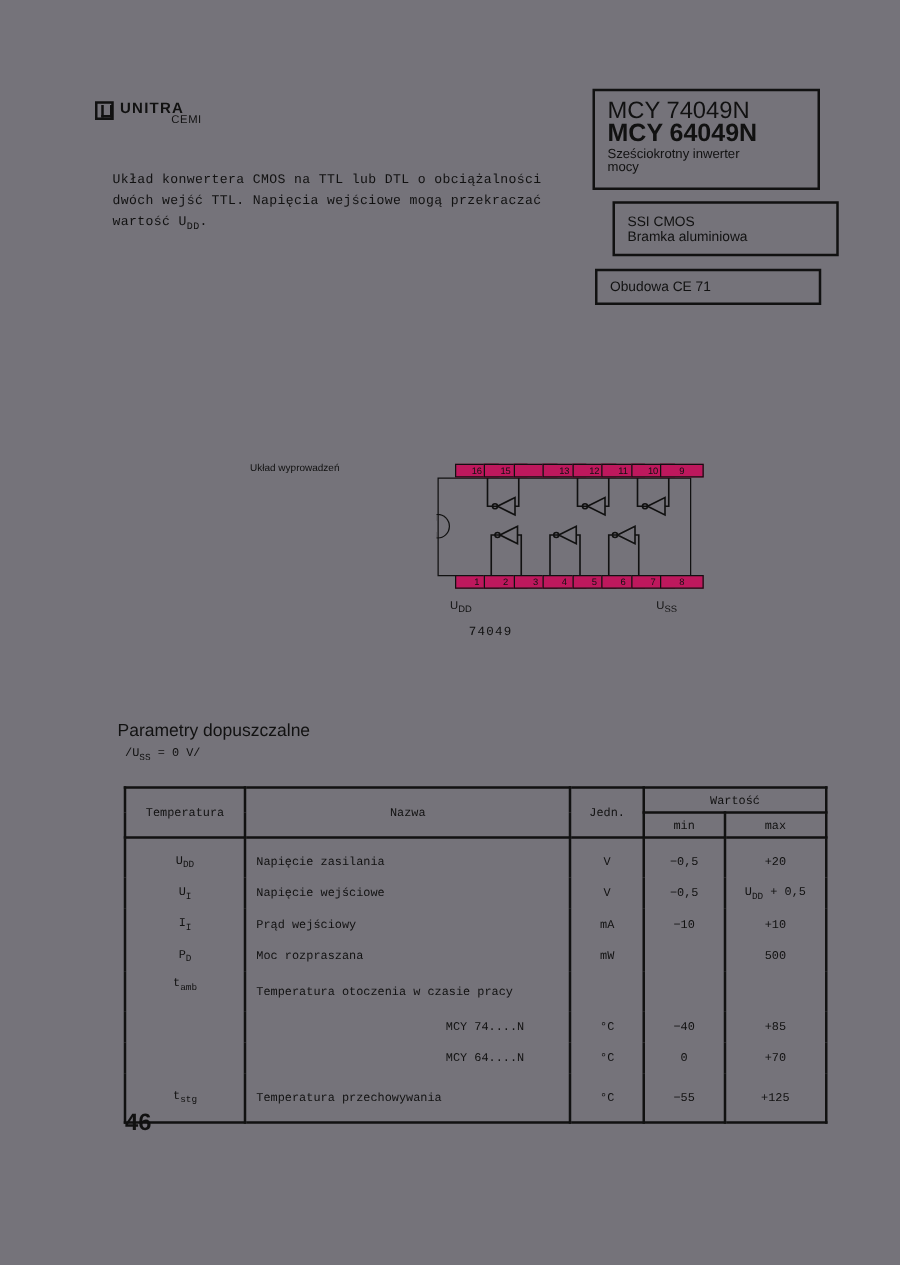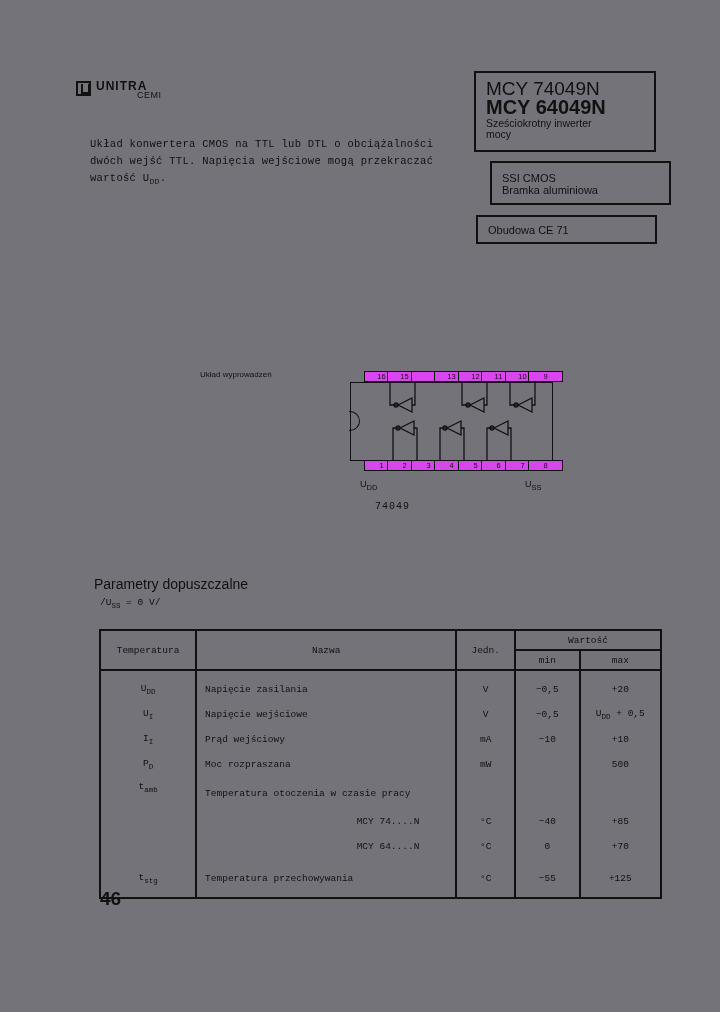--- a/index.html
+++ b/index.html
@@ -27,21 +27,21 @@
     .box1 .t2 { font-size:20px; line-height:16px;font-weight:bold; }
     .box1 .t3 { font-size:10.5px; line-height:11px; margin-top:3px; }
     .box2 { left:476px; top:161px; width:181px; height:44px; padding:9px 10px; font-size:11px; line-height:12px;margin-left:14px; }
     .box3 { left:476px; top:215px; width:181px; height:29px; padding:7px 10px; font-size:11px; }
 
     .pin-label { left:200px; top:370px; font-size:8px; }
 
     
     .chip { left:350px; top:382px; width:203px; height:79px; border:1.5px solid #111; box-sizing:border-box; }
     .notch { position:absolute; left:-2px; top:28px; width:11px; height:20px; border:1.5px solid #111; border-left:none; border-radius:0 11px 11px 0; box-sizing:border-box; }
-    .pin { position:absolute; width:35px; height:11px; border:1.5px solid #111; box-sizing:border-box; font-size:7.5px; line-height:9px; text-align:center; font-family:"Liberation Sans", sans-serif; background:#d946ef; }
+    .pin { position:absolute; width:35px; height:11px; border:1.5px solid #111; box-sizing:border-box; font-size:7.5px; line-height:9px; text-align:center; font-family:"Liberation Sans", sans-serif; background:#be185d; }
     .vdd { left:360px; top:479px; font-size:9px; }
     .vss { left:525px; top:479px; font-size:9px; }
     .chipname { left:375px; top:501px; font-size:10px; letter-spacing:1px; }
 
     .sect { left:94px; top:576px; font-size:14px; }
     .sect-sub { left:100px; top:597px; font-size:9.5px; }
     .sect-sub sub { font-size:7.5px; }
 
     
     table.params { position:absolute; left:99px; top:629px; width:563px; border-collapse:collapse; font-size:9.5px; }

